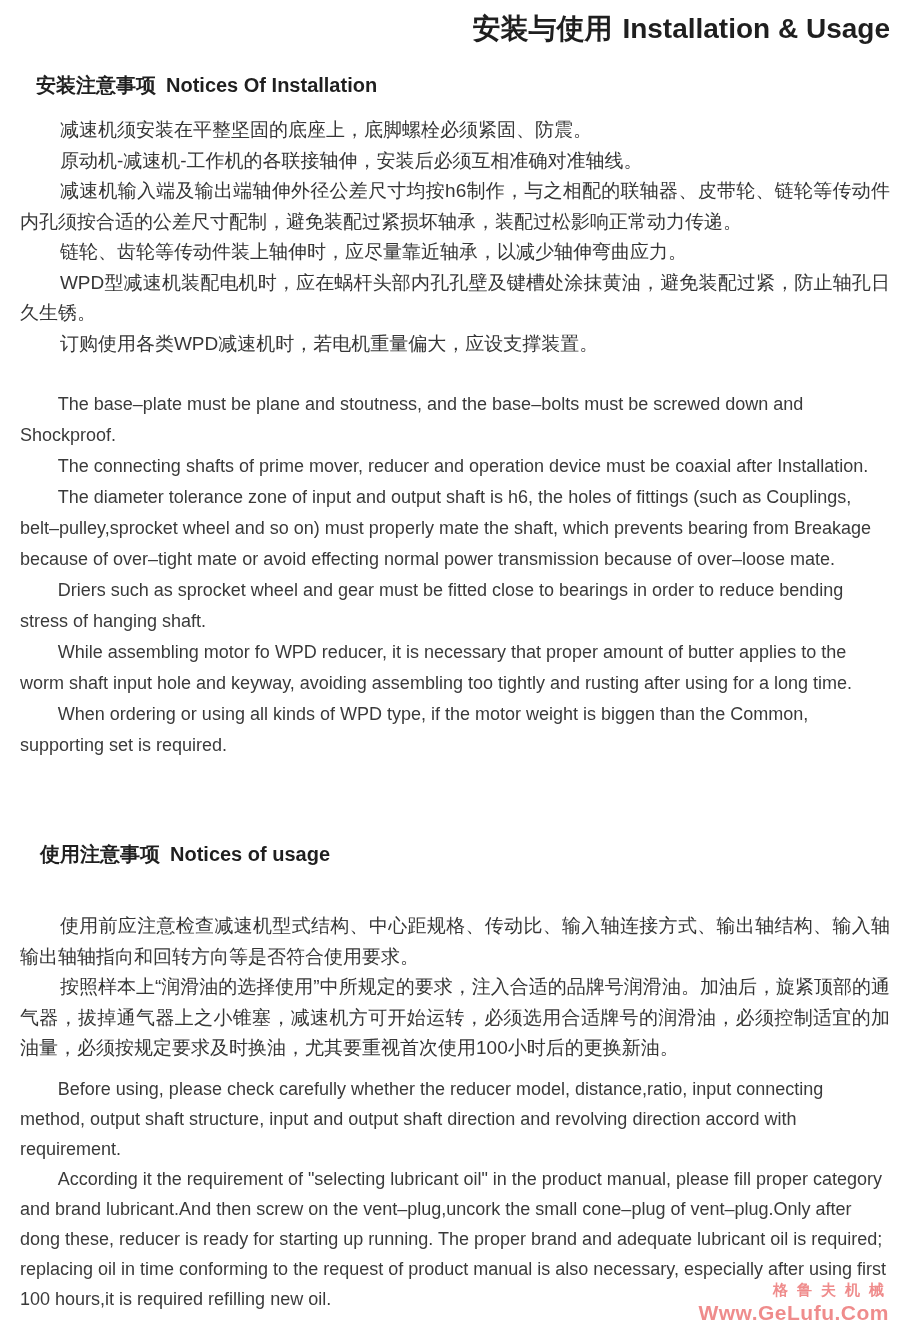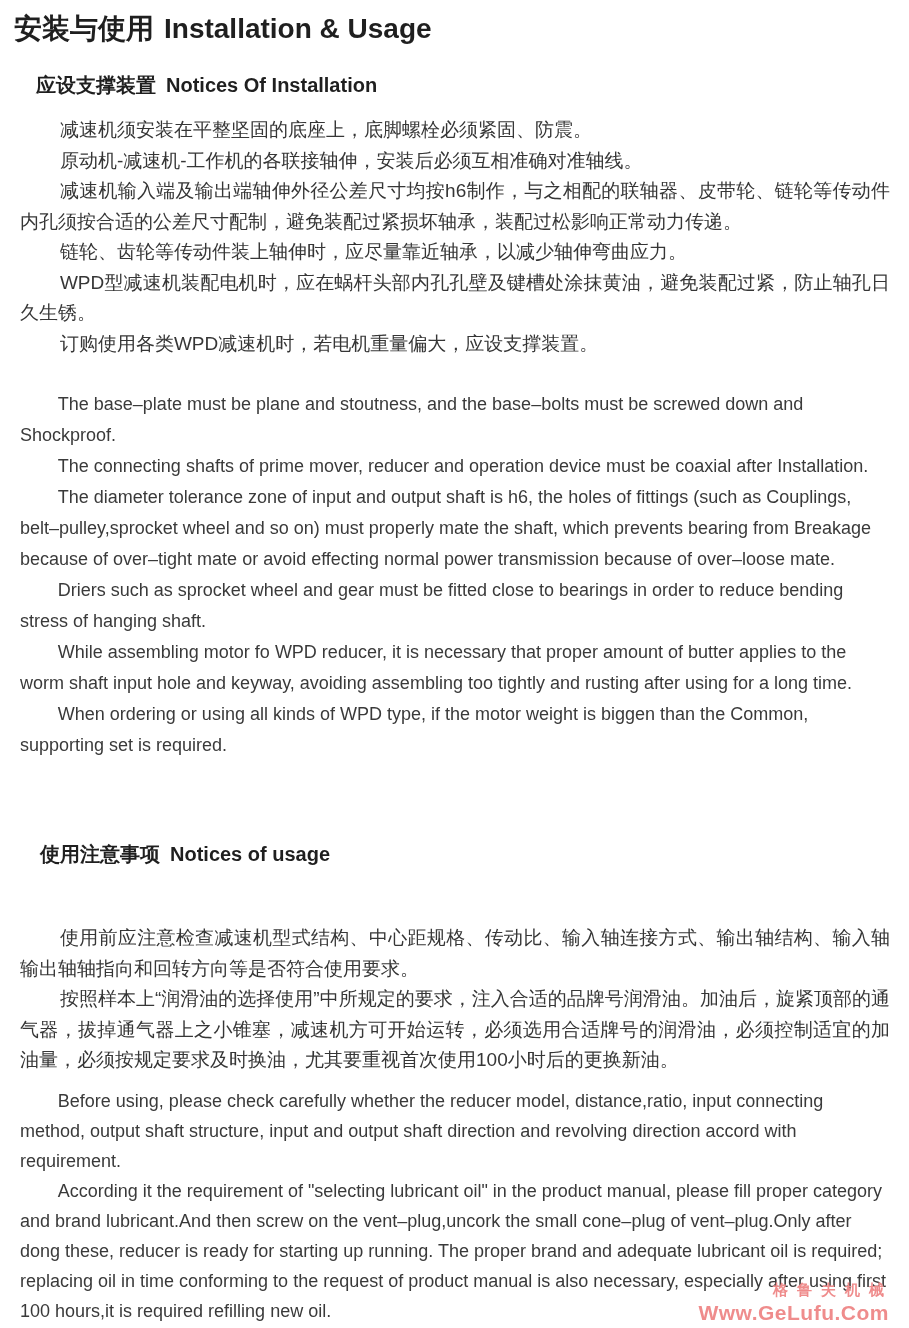--- a/index.html
+++ b/index.html
@@ -18,38 +18,39 @@
     box-sizing: border-box;
     padding: 12px 19px 0 20px;
   }
   h1.doc-title {
     margin: 0 0 0 -6px;
     font-size: 28px;
     font-weight: bold;
     color: #1f1f1f;
     letter-spacing: 0;
     line-height: 34px;
+    text-align: right;
   }
   h1 .en-part, h2 .en-part { margin-left: 10px; }
   h2.section-heading {
     margin: 26px 0 0 16px;
     font-size: 20px;
     font-weight: bold;
     color: #1f1f1f;
     line-height: 26px;
   }
   h2.section-heading.usage { margin-top: 80px; margin-left: 20px; }
   .zh-block {
     margin-top: 17px;
     font-size: 19px;
     line-height: 30.5px;
     text-align: justify;
     color: #363636;
   }
-  .zh-block.usage-zh { margin-top: 56px; }
+  .zh-block.usage-zh { margin-top: 44px; }
   .en-block {
     margin-top: 30px;
     font-size: 18px;
     line-height: 31px;
     color: #3a3a3a;
   }
   .en-block.usage-en { margin-top: 10px; line-height: 30px; }
   p { margin: 0; text-indent: 2.1em; }
   .watermark {
     position: absolute;
@@ -70,21 +71,21 @@
   }
 </style>
 </head>
 <body>
 
 <div class="page">
 
   <h1 class="doc-title"><span>安装与使用</span><span class="en-part">Installation &amp; Usage</span></h1>
 
   <section>
-    <h2 class="section-heading"><span>应设支撑装置</span><span class="en-part">Notices Of Installation</span></h2>
+    <h2 class="section-heading"><span>安装注意事项</span><span class="en-part">Notices Of Installation</span></h2>
 
     <div class="zh-block">
       <p>减速机须安装在平整坚固的底座上，底脚螺栓必须紧固、防震。</p>
       <p>原动机-减速机-工作机的各联接轴伸，安装后必须互相准确对准轴线。</p>
       <p>减速机输入端及输出端轴伸外径公差尺寸均按h6制作，与之相配的联轴器、皮带轮、链轮等传动件内孔须按合适的公差尺寸配制，避免装配过紧损坏轴承，装配过松影响正常动力传递。</p>
       <p>链轮、齿轮等传动件装上轴伸时，应尽量靠近轴承，以减少轴伸弯曲应力。</p>
       <p>WPD型减速机装配电机时，应在蜗杆头部内孔孔壁及键槽处涂抹黄油，避免装配过紧，防止轴孔日久生锈。</p>
       <p>订购使用各类WPD减速机时，若电机重量偏大，应设支撑装置。</p>
     </div>
 

